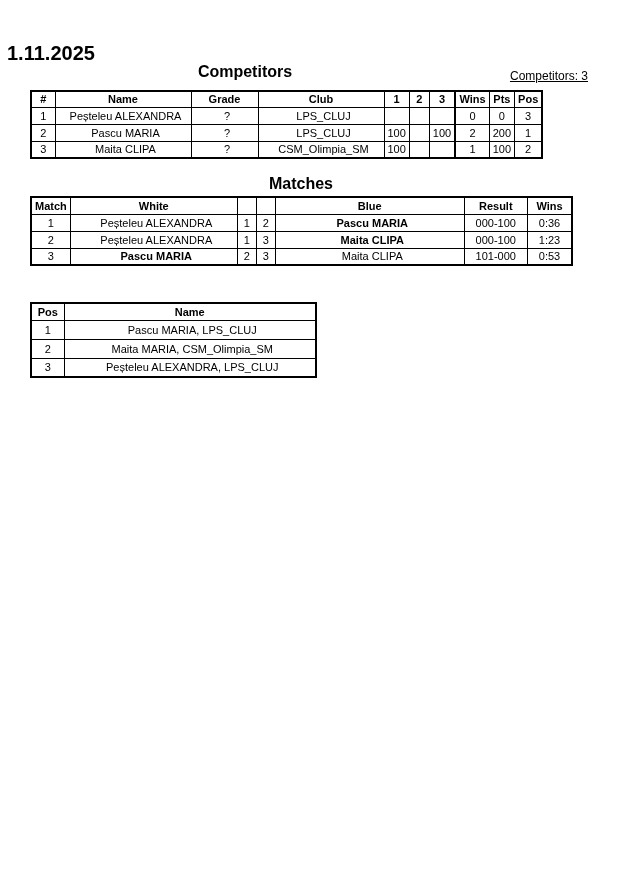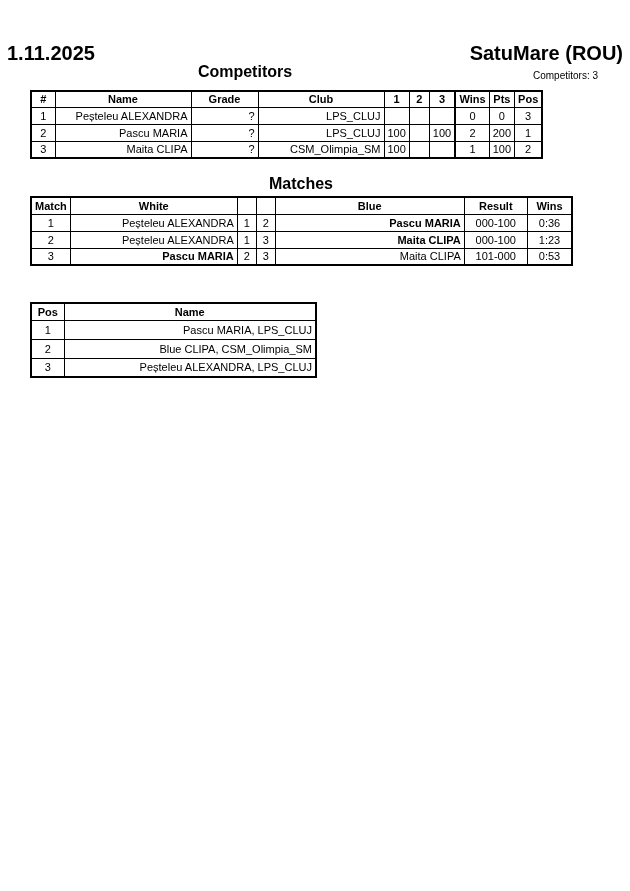--- a/index.html
+++ b/index.html
@@ -20,22 +20,22 @@
   }
   .section-heading {
     position: absolute;
     text-align: center;
     font-weight: bold; font-size: 16px; line-height: 14px;
   }
   .competitors-heading { left: 30px; top: 65px; width: 430px; }
   .matches-heading    { left: 30px; top: 177px; width: 542px; }
   .results-heading    { left: 30px; top: 283px; width: 285px; margin-top: 48px; }
   .competitors-count {
-    position: absolute; top: 70px; right: 32px;
-    font-size: 10px; line-height: 12px;
+    position: absolute; top: 70px; right: 42px;
+    font-size: 12px; line-height: 12px; text-decoration: underline;
   }
   table.tbl {
     position: absolute;
     border-collapse: collapse;
     table-layout: fixed;
     border: 2px solid #000;
     background: #fff;
   }
   table.tbl th, table.tbl td {
     border: 1px solid #000;
@@ -49,30 +49,29 @@
   #competitors-table { left: 30px; top: 90px; }
   #competitors-table th { height: 16px; }
   #competitors-table td { height: 17px; }
   #matches-table { left: 30px; top: 196px; }
   #matches-table th { height: 17px; }
   #matches-table td { height: 17px; }
   #results-table { left: 30px; top: 302px; }
   #results-table th { height: 17px; }
   #results-table td { height: 19px; }
   .ac { text-align: center; }
-  .al { text-align: right; padding-left: 8px !important; }
+  .al { text-align: center; padding-left: 8px !important; }
   .bl2 { border-left: 2px solid #000 !important; }
   .bold { font-weight: bold; }
 </style>
 </head>
 <body>
 
 <div class="title-row">
   <span>1.11.2025</span>
-  <span>SatuMare (ROU)</span>
 </div>
 
 <div class="section-heading competitors-heading">Competitors</div>
 <div class="competitors-count">Competitors: 3</div>
 
 <table class="tbl" id="competitors-table">
   <colgroup>
     <col style="width:24px">
       <col style="width:136px">
       <col style="width:67px">
@@ -205,20 +204,20 @@
       <th>Name</th>
     </tr>
   </thead>
   <tbody>
     <tr>
       <td class="ac">1</td>
       <td class="al">Pascu MARIA, LPS_CLUJ</td>
     </tr>
     <tr>
       <td class="ac">2</td>
-      <td class="al">Blue CLIPA, CSM_Olimpia_SM</td>
+      <td class="al">Maita MARIA, CSM_Olimpia_SM</td>
     </tr>
     <tr>
       <td class="ac">3</td>
       <td class="al">Peșteleu ALEXANDRA, LPS_CLUJ</td>
     </tr>
   </tbody>
 </table>
 
 </body></html>

